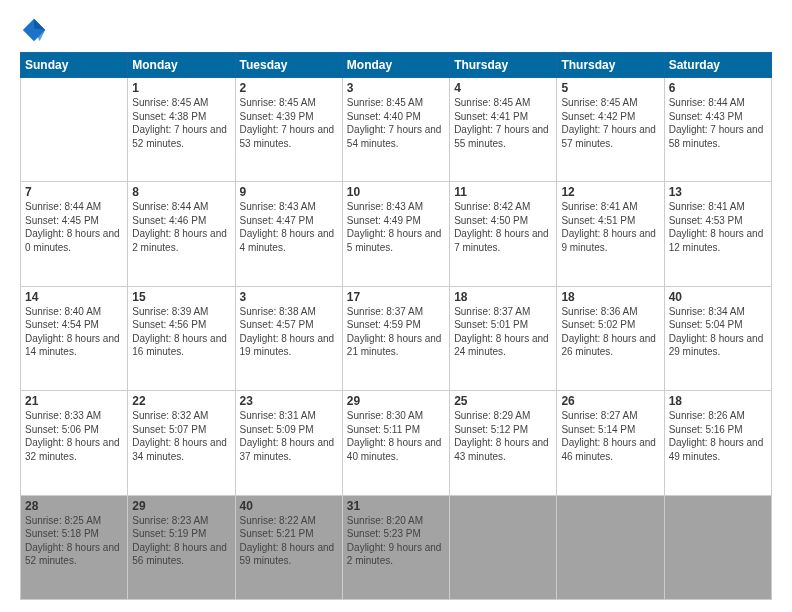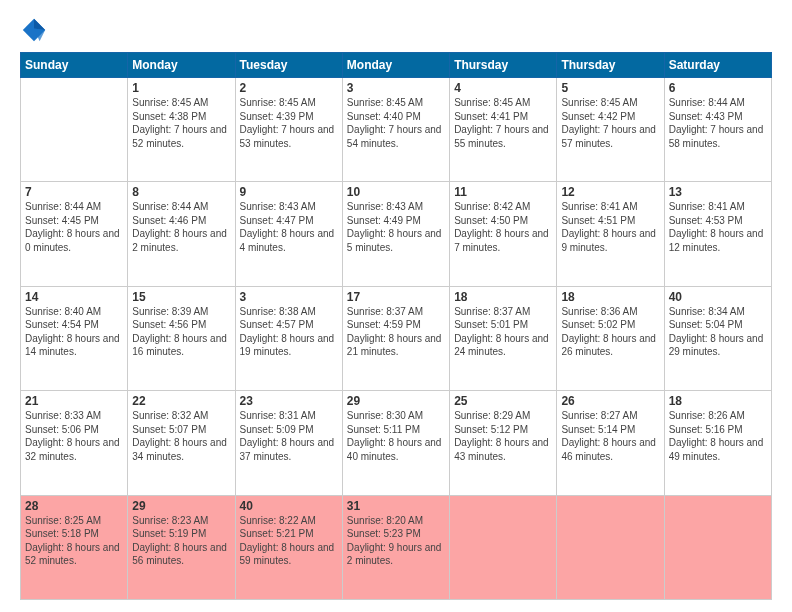--- a/index.html
+++ b/index.html
@@ -80,21 +80,21 @@
     .calendar tbody tr td {
       border: 1px solid #ccc;
       vertical-align: top;
       padding: 3px 4px;
       font-size: 10px;
       color: #333;
       background: #fff;
       height: 82px;
     }
     .calendar tbody tr:last-child td {
-      background: #fca5a5;
+      background: #a3a3a3;
     }
     .day-number {
       font-size: 12px;
       font-weight: bold;
       color: #333;
       display: block;
       margin-bottom: 1px;
     }
     .day-info {
       font-size: 10px;

